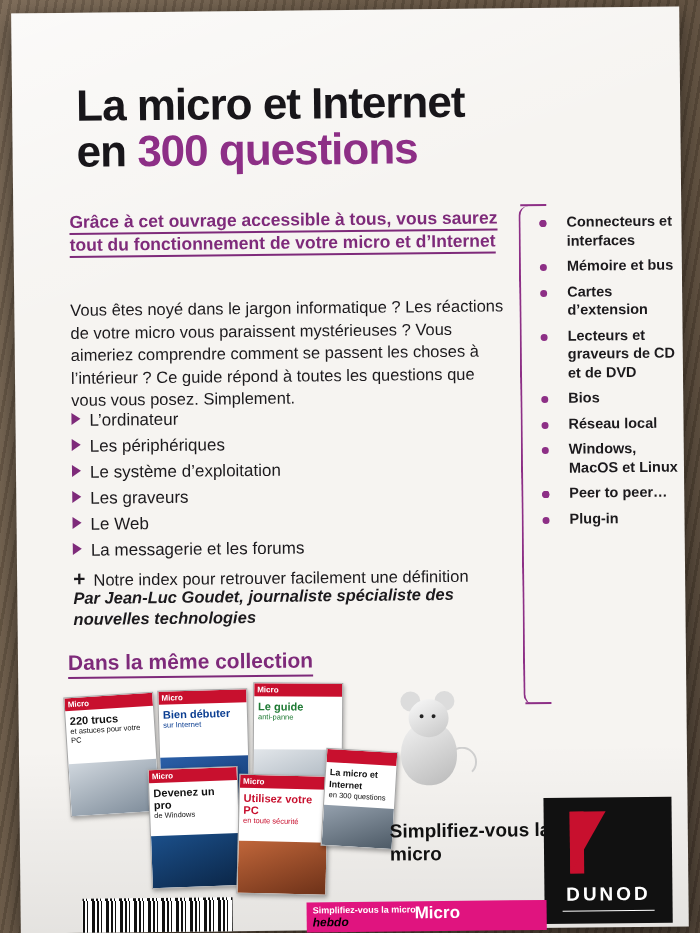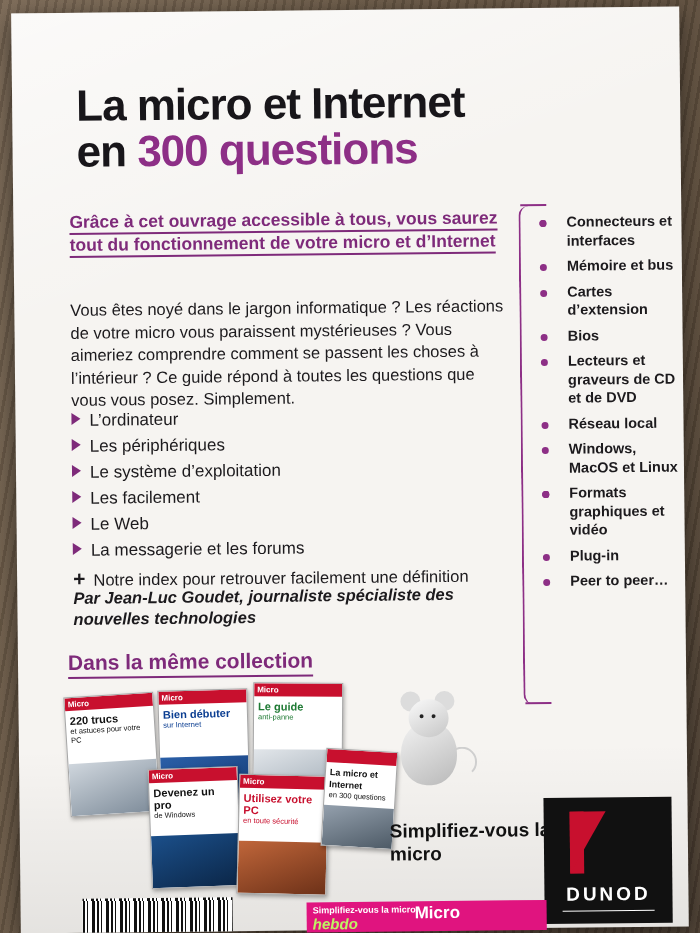--- a/index.html
+++ b/index.html
@@ -176,21 +176,21 @@
   .barcode{
     position:absolute;left:62px;top:886px;width:150px;height:34px;
     background:repeating-linear-gradient(90deg,#111 0 2px,#fff 2px 4px,#111 4px 5px,#fff 5px 9px,#111 9px 12px,#fff 12px 14px);
   }
   
   .hebdo{
     position:absolute;left:286px;top:892px;width:240px;height:30px;background:#e0147f;
     overflow:hidden;
   }
   .hebdo .s1{position:absolute;left:6px;top:3px;color:#fff;font-size:9px;font-weight:bold;}
-  .hebdo .s2{position:absolute;left:6px;top:13px;color:#bef264;font-size:15px;font-weight:bold;font-style:italic;}
+  .hebdo .s2{position:absolute;left:6px;top:13px;color:#000000;font-size:12px;font-weight:bold;font-style:italic;}
   .hebdo .s3{position:absolute;left:108px;top:2px;color:#fff;font-size:17px;font-weight:bold;}
 </style>
 </head>
 <body>
 
 <div class="desk"></div>
 
 <div class="book">
   <div class="inner">
 
@@ -215,21 +215,21 @@
       <div class="row">
         <span class="tri"></span>
         <span class="txt">Les périphériques</span>
       </div>
       <div class="row">
         <span class="tri"></span>
         <span class="txt">Le système d’exploitation</span>
       </div>
       <div class="row">
         <span class="tri"></span>
-        <span class="txt">Les facilement</span>
+        <span class="txt">Les graveurs</span>
       </div>
       <div class="row">
         <span class="tri"></span>
         <span class="txt">Le Web</span>
       </div>
       <div class="row">
         <span class="tri"></span>
         <span class="txt">La messagerie et les forums</span>
       </div>
       <div class="plusrow">
@@ -242,29 +242,28 @@
 
     <div class="collection-title">Dans la même collection</div>
 
     <div class="sidebar">
       <div class="bracket"></div>
       <div style="padding-left:26px;">
         <div class="sb-item"><span class="dot"></span></div>
         <div class="sb-item"><span class="dot"></span><span class="lbl">Connecteurs et interfaces</span></div>
         <div class="sb-item"><span class="dot"></span><span class="lbl">Mémoire et bus</span></div>
         <div class="sb-item"><span class="dot"></span><span class="lbl">Cartes d’extension</span></div>
+        <div class="sb-item"><span class="dot"></span><span class="lbl">Lecteurs et graveurs de CD et de DVD</span></div>
         <div class="sb-item"><span class="dot"></span><span class="lbl">Bios</span></div>
-        <div class="sb-item"><span class="dot"></span><span class="lbl">Lecteurs et graveurs de CD et de DVD</span></div>
         <div class="sb-item"><span class="dot"></span><span class="lbl">Réseau local</span></div>
         <div class="sb-item"><span class="dot"></span><span class="lbl">Windows, MacOS et Linux</span></div>
         <div class="sb-item"><span class="dot"></span></div>
         <div class="sb-item"><span class="dot"></span></div>
-        <div class="sb-item"><span class="dot"></span><span class="lbl">Formats graphiques et vidéo</span></div>
+        <div class="sb-item"><span class="dot"></span><span class="lbl">Peer to peer…</span></div>
         <div class="sb-item"><span class="dot"></span><span class="lbl">Plug-in</span></div>
-        <div class="sb-item"><span class="dot"></span><span class="lbl">Peer to peer…</span></div>
       </div>
     </div>
 
     <div class="thumbs">
       <div class="bk bk1">
         <div class="band">
             <span class="m">Micro</span>
           </div>
         <div class="t"><span>220 trucs</span><small>et astuces pour votre PC</small></div>
         <div class="pic"></div>

